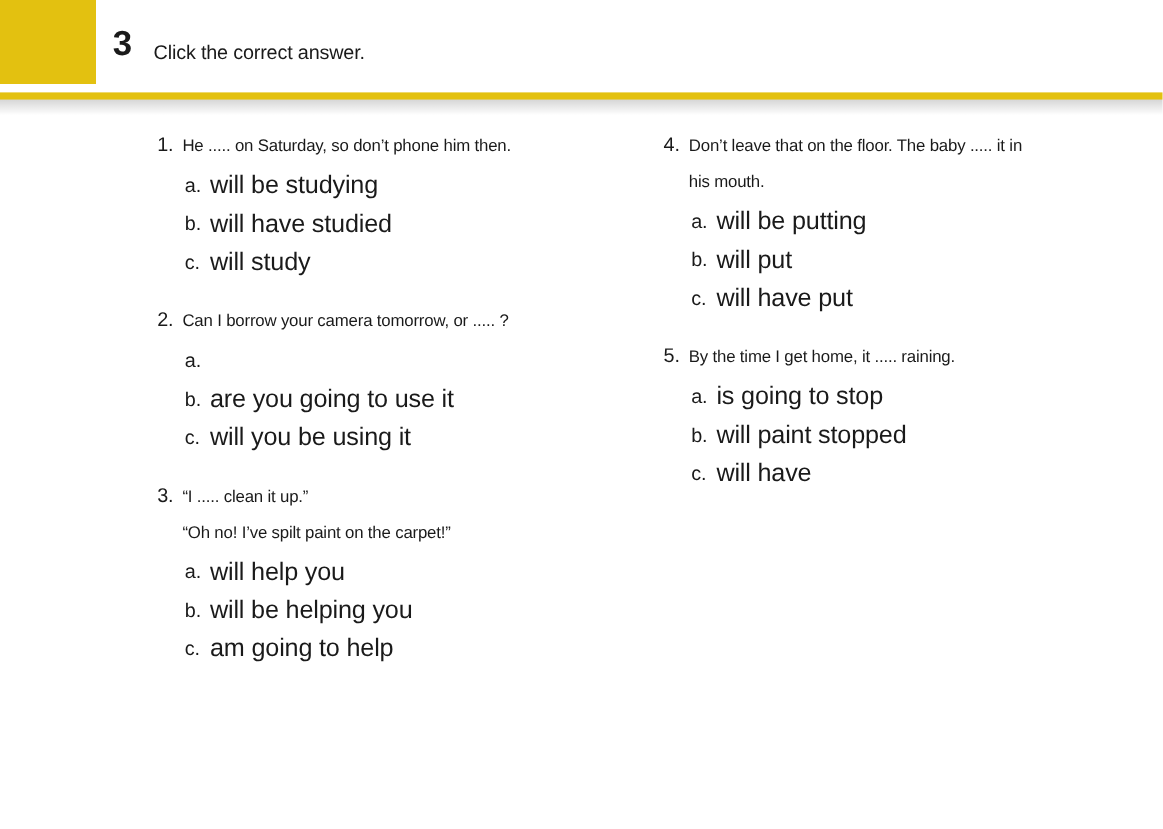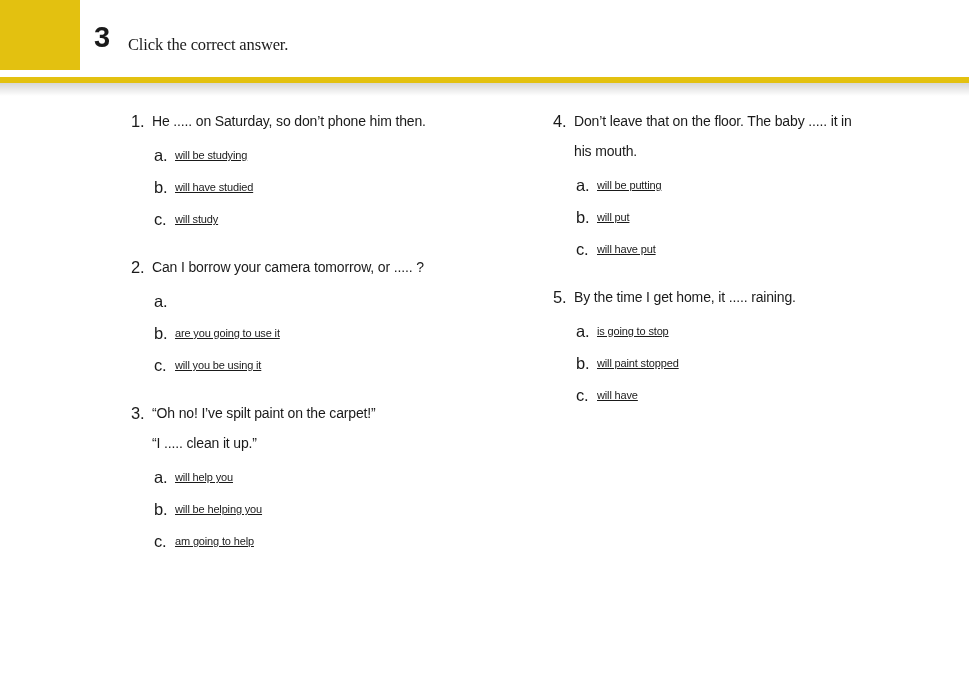--- a/index.html
+++ b/index.html
@@ -29,21 +29,20 @@
     left: 94px; top: 23px;
     font-size: 29px;
     font-weight: 700;
     line-height: 29px;
   }
   .instruction {
     position: absolute;
     left: 128px; top: 35px;
     font-size: 16.5px;
     line-height: 19px;
-    font-family: Liberation Serif, serif;
   }
   .divider-bar {
     position: absolute;
     left: 0; top: 77px;
     width: 100%; height: 6px;
     background: #E3C110;
   }
   .divider-shadow {
     position: absolute;
     left: 0; top: 83px;
@@ -78,23 +77,22 @@
     display: flex;
     margin-left: 23px;
     line-height: 32px;
     cursor: pointer;
   }
   .opt-letter {
     flex: 0 0 21px;
     font-size: 16.5px;
   }
   .opt-text {
-    font-size: 11px;
+    font-size: 21px;
     white-space: nowrap;
-    text-decoration: underline;
   }
 </style>
 </head>
 <body>
 
 <div class="page">
 
   <div class="accent-square"></div>
   <div class="exercise-number">3</div>
   <div class="instruction">Click the correct answer.</div>
@@ -145,22 +143,22 @@
           <span class="opt-letter">c.</span>
           <span class="opt-text">will you be using it</span>
         </div>
       </div>
     </div>
 
     <div class="question">
       <div class="q-head">
         <span class="q-num">3.</span>
         <div class="q-lines">
+          <div class="q-line">“I ..... clean it up.”</div>
           <div class="q-line">“Oh no! I’ve spilt paint on the carpet!”</div>
-          <div class="q-line">“I ..... clean it up.”</div>
         </div>
       </div>
       <div class="options">
         <div class="option">
           <span class="opt-letter">a.</span>
           <span class="opt-text">will help you</span>
         </div>
         <div class="option">
           <span class="opt-letter">b.</span>
           <span class="opt-text">will be helping you</span>

